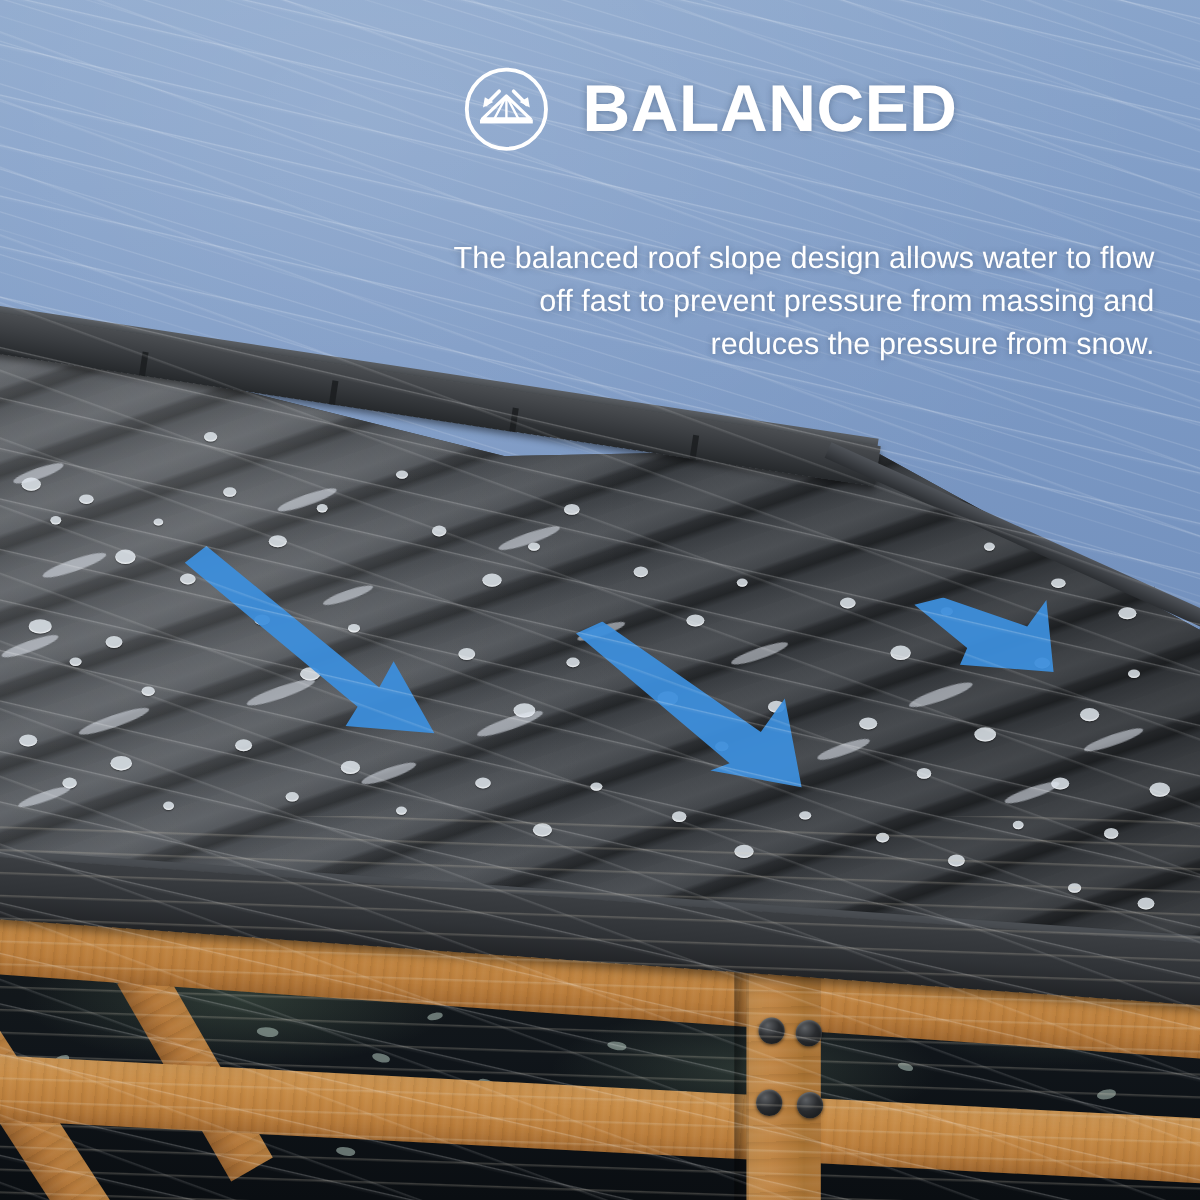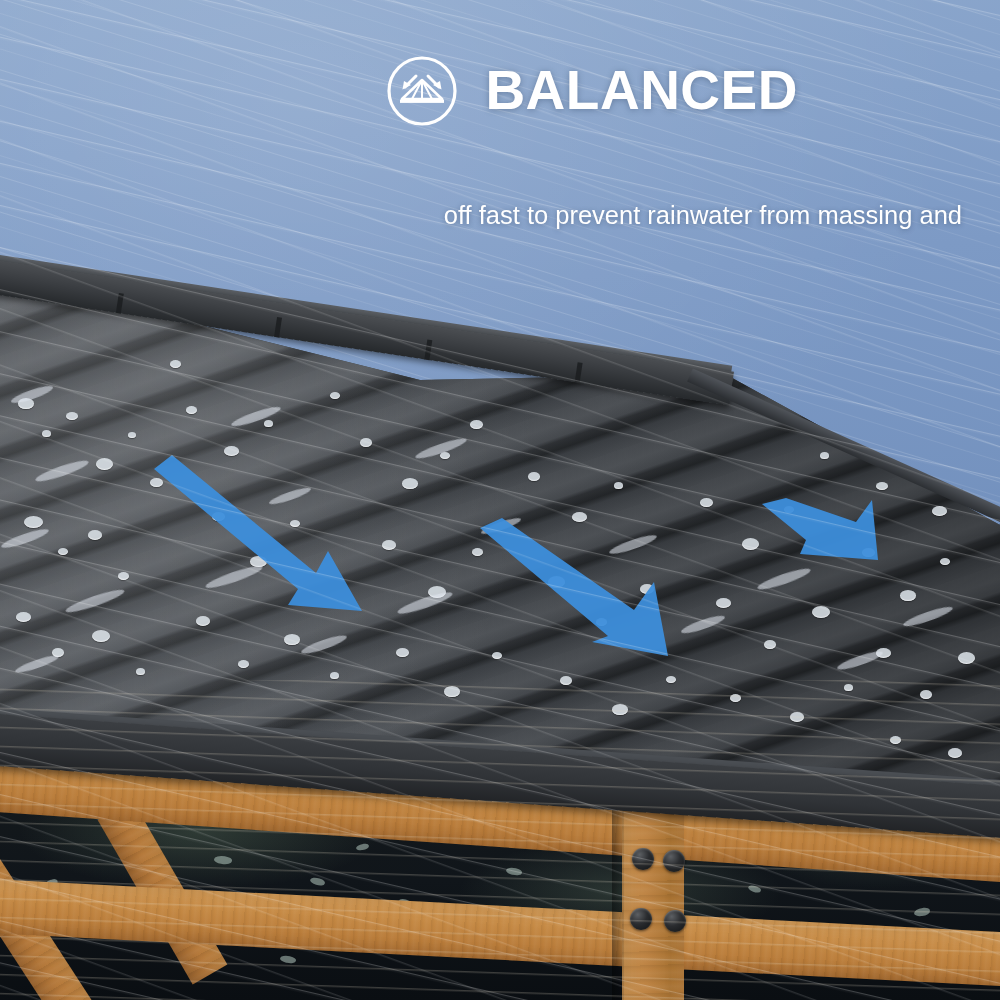--- a/index.html
+++ b/index.html
@@ -475,16 +475,18 @@
         <path d="M17.5 35.5 L19 27 L26 31 Z" fill="#ffffff"></path>
 
         <path d="M43 22 L54 33" stroke="#ffffff" stroke-width="3" stroke-linecap="round"></path>
         <path d="M56.5 35.5 L55 27 L48 31 Z" fill="#ffffff"></path>
       </svg>
       <div class="headline">BALANCED</div>
     </div>
   </div>
 
   <div class="subcopy">
-    <p>off fast to prevent rainwater from massing and</p>
+    <p>The balanced roof slope design allows water to flow</p>
+    <p>off fast to prevent pressure from massing and</p>
+    <p>reduces the pressure from snow.</p>
   </div>
 
 </div>
 
 </body></html>

